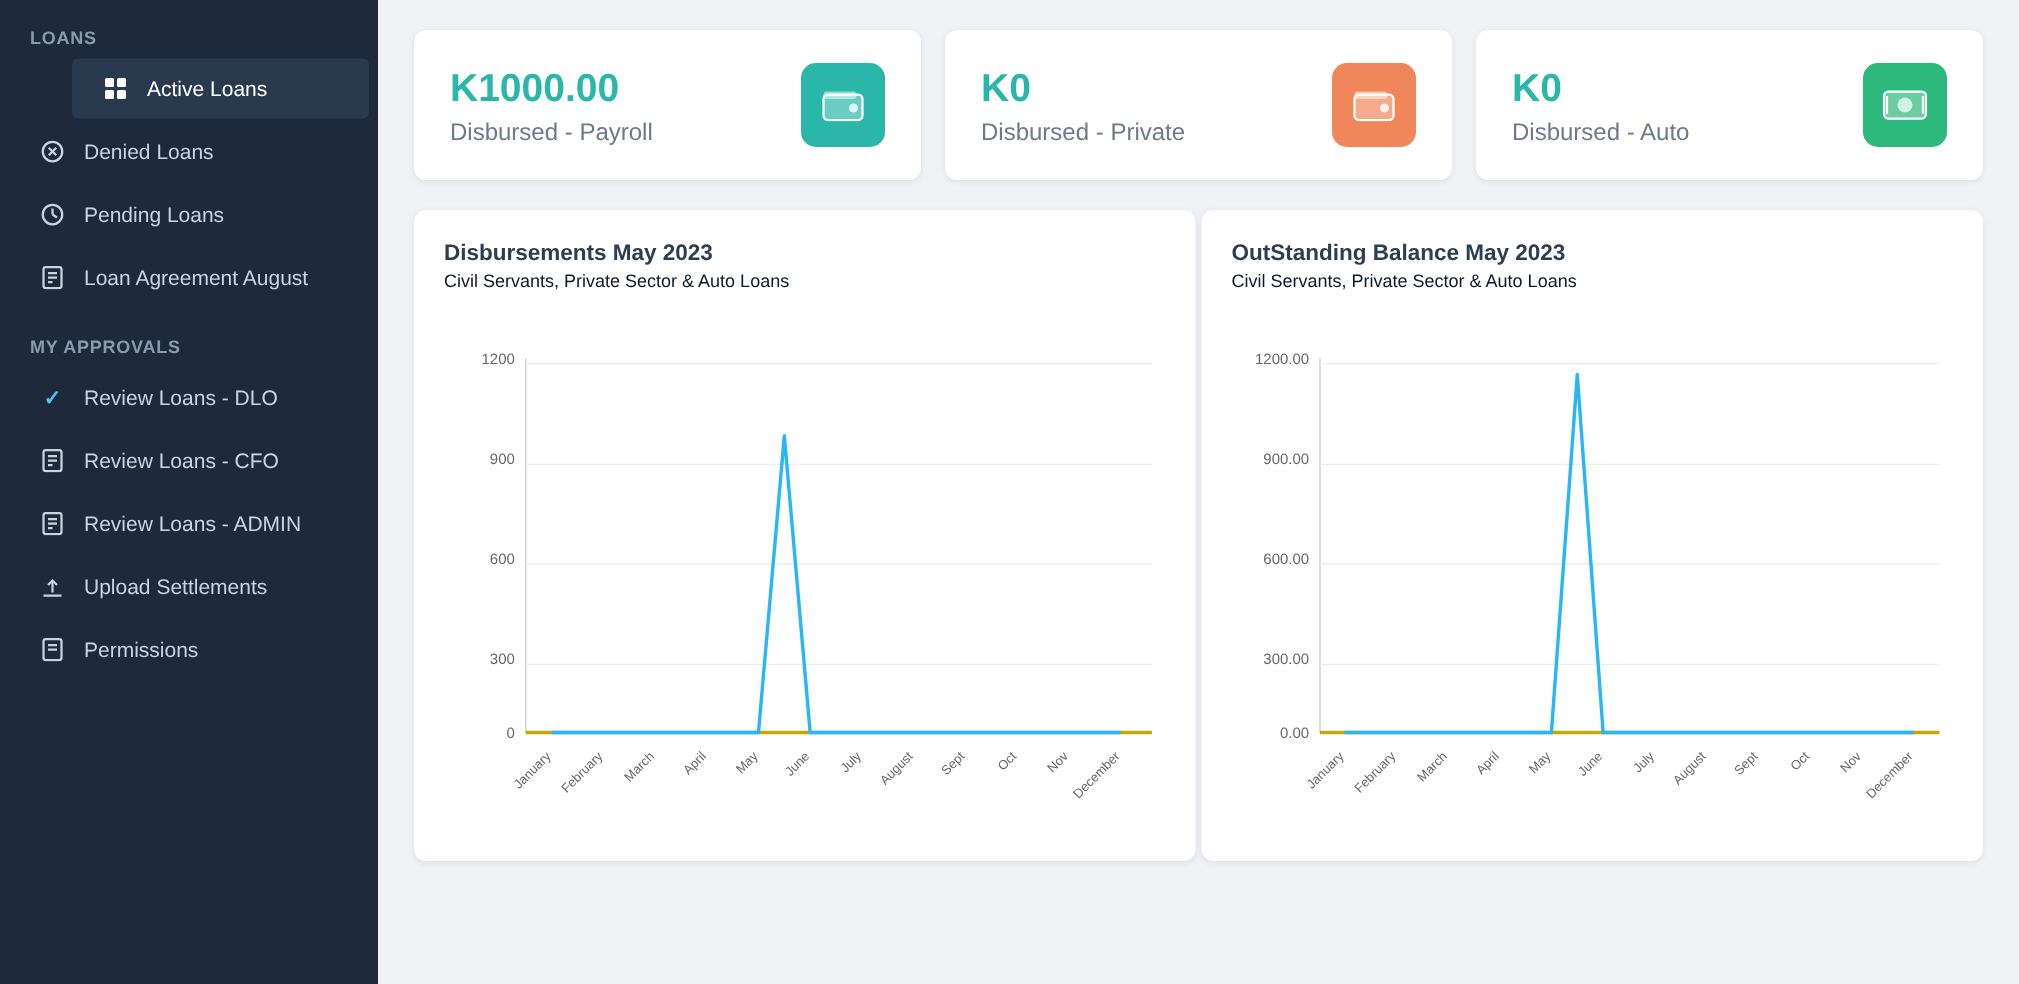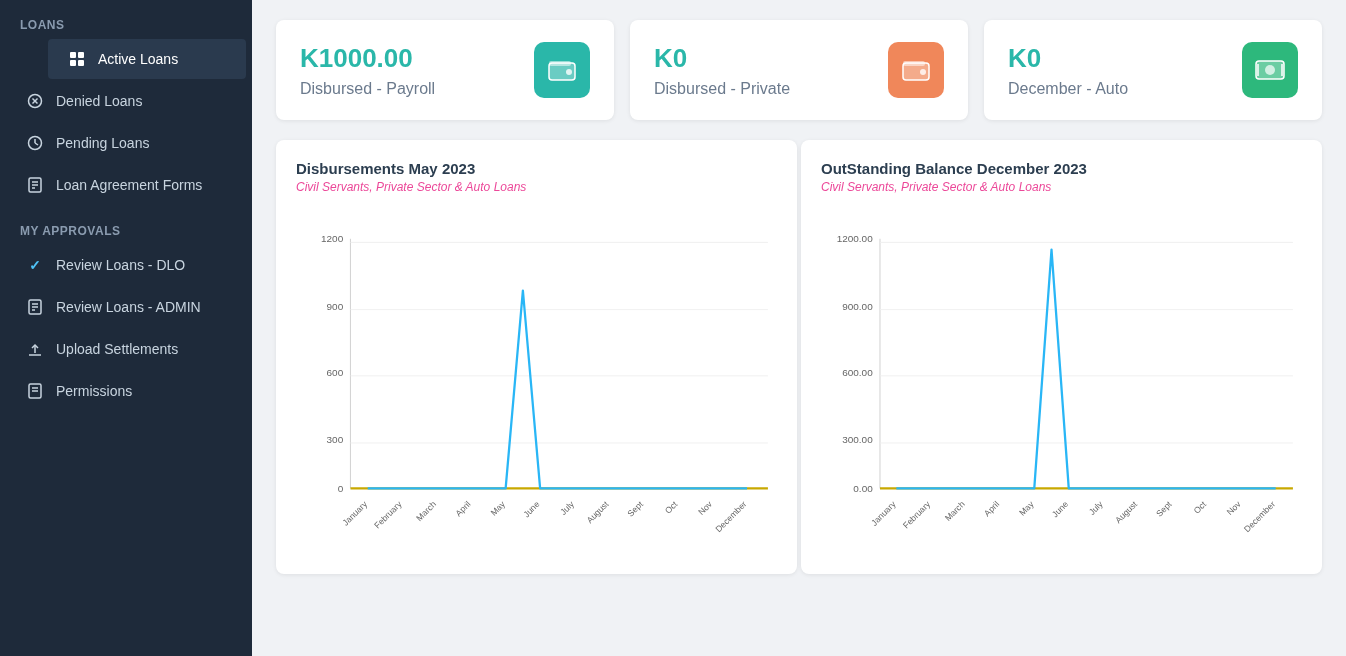--- a/index.html
+++ b/index.html
@@ -113,23 +113,22 @@
       box-shadow: 0 1px 4px rgba(0,0,0,0.08);
     }
     .chart-title {
       font-size: 15px;
       font-weight: 700;
       color: #2c3e50;
       margin-bottom: 3px;
     }
     .chart-subtitle {
       font-size: 12px;
-      color: #ec4899;
+      color: #0f172a;
       margin-bottom: 10px;
-      font-style: italic;
     }
     .chart-svg-wrap {
       width: 100%;
       height: 360px;
     }
   </style>
 </head>
 <body>
 
 <nav class="sidebar">
@@ -172,30 +171,41 @@
 
   <div class="sidebar-item">
     <span class="sidebar-icon">
       <svg width="14" height="16" viewBox="0 0 14 16" fill="none" stroke="currentColor" stroke-width="1.5">
           <rect x="1" y="1" width="12" height="14" rx="1.5"></rect>
           <line x1="4" y1="5" x2="10" y2="5"></line>
           <line x1="4" y1="8" x2="10" y2="8"></line>
           <line x1="4" y1="11" x2="7" y2="11"></line>
         </svg>
     </span>
-    <span>Loan Agreement Forms</span>
+    <span>Loan Agreement August</span>
   </div>
 
   <span class="sidebar-section-title">My Approvals</span>
 
   <div class="sidebar-item">
     <span class="sidebar-icon check-icon">✓</span>
     <span>Review Loans - DLO</span>
   </div>
 
+  <div class="sidebar-item">
+    <span class="sidebar-icon">
+      <svg width="14" height="16" viewBox="0 0 14 16" fill="none" stroke="currentColor" stroke-width="1.5">
+          <rect x="1" y="1" width="12" height="14" rx="1.5"></rect>
+          <line x1="4" y1="5" x2="10" y2="5"></line>
+          <line x1="4" y1="8" x2="10" y2="8"></line>
+          <line x1="4" y1="11" x2="7" y2="11"></line>
+        </svg>
+    </span>
+    <span>Review Loans - CFO</span>
+  </div>
 
   <div class="sidebar-item">
     <span class="sidebar-icon">
       <svg width="14" height="16" viewBox="0 0 14 16" fill="none" stroke="currentColor" stroke-width="1.5">
           <rect x="1" y="1" width="12" height="14" rx="1.5"></rect>
           <line x1="4" y1="5" x2="10" y2="5"></line>
           <line x1="4" y1="8" x2="10" y2="8"></line>
           <line x1="4" y1="11" x2="7" y2="11"></line>
         </svg>
     </span>
@@ -255,21 +265,21 @@
               <rect x="1" y="4" width="26" height="17" rx="3" fill="white" fill-opacity="0.3" stroke="white" stroke-width="1.5"></rect>
               <rect x="1" y="2" width="22" height="5" rx="2" fill="white" fill-opacity="0.5"></rect>
               <circle cx="21" cy="13" r="3" fill="white" fill-opacity="0.8"></circle>
             </svg>
         </div>
       </div>
 
       <div class="stat-card">
         <div class="stat-card-left">
           <div class="stat-card-value">K0</div>
-          <div class="stat-card-label">December - Auto</div>
+          <div class="stat-card-label">Disbursed - Auto</div>
         </div>
         <div class="stat-card-icon icon-green">
           <svg width="30" height="20" viewBox="0 0 30 20" fill="none">
               <rect x="1" y="1" width="28" height="18" rx="3" fill="white" fill-opacity="0.3" stroke="white" stroke-width="1.5"></rect>
               <circle cx="15" cy="10" r="5" fill="white" fill-opacity="0.7"></circle>
               <line x1="3" y1="4" x2="3" y2="16" stroke="white" stroke-width="1.5"></line>
               <line x1="27" y1="4" x2="27" y2="16" stroke="white" stroke-width="1.5"></line>
             </svg>
         </div>
       </div>
@@ -310,21 +320,21 @@
             <text x="345" y="303" text-anchor="end" font-size="9.5" fill="#666" transform="rotate(-45,345,303)">August</text>
             <text x="383" y="303" text-anchor="end" font-size="9.5" fill="#666" transform="rotate(-45,383,303)">Sept</text>
             <text x="421" y="303" text-anchor="end" font-size="9.5" fill="#666" transform="rotate(-45,421,303)">Oct</text>
             <text x="459" y="303" text-anchor="end" font-size="9.5" fill="#666" transform="rotate(-45,459,303)">Nov</text>
             <text x="497" y="303" text-anchor="end" font-size="9.5" fill="#666" transform="rotate(-45,497,303)">December</text>
           </svg>
         </div>
       </div>
 
       <div class="chart-container">
-        <div class="chart-title">OutStanding Balance December 2023</div>
+        <div class="chart-title">OutStanding Balance May 2023</div>
         <div class="chart-subtitle">Civil Servants, Private Sector &amp; Auto Loans</div>
         <div class="chart-svg-wrap">
           <svg id="chart2" width="100%" height="100%" viewBox="0 0 530 340" preserveAspectRatio="xMidYMid meet">
 
             <line x1="65" y1="10" x2="65" y2="285" stroke="#ccc" stroke-width="1"></line>
 
             <line x1="65" y1="285" x2="520" y2="285" stroke="#c8a800" stroke-width="2.5"></line>
 
             <text x="57" y="14" text-anchor="end" font-size="11" fill="#666">1200.00</text>
             <text x="57" y="88" text-anchor="end" font-size="11" fill="#666">900.00</text>

